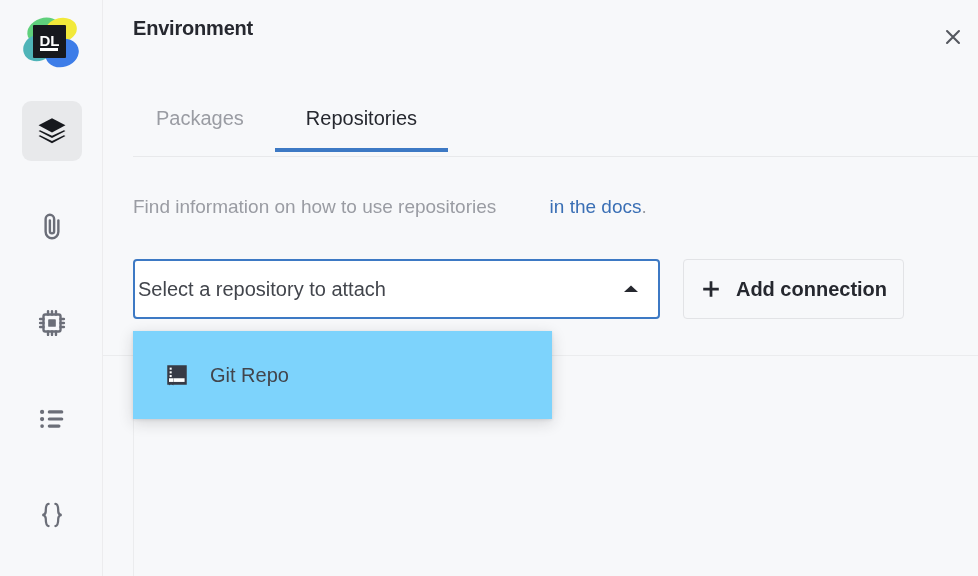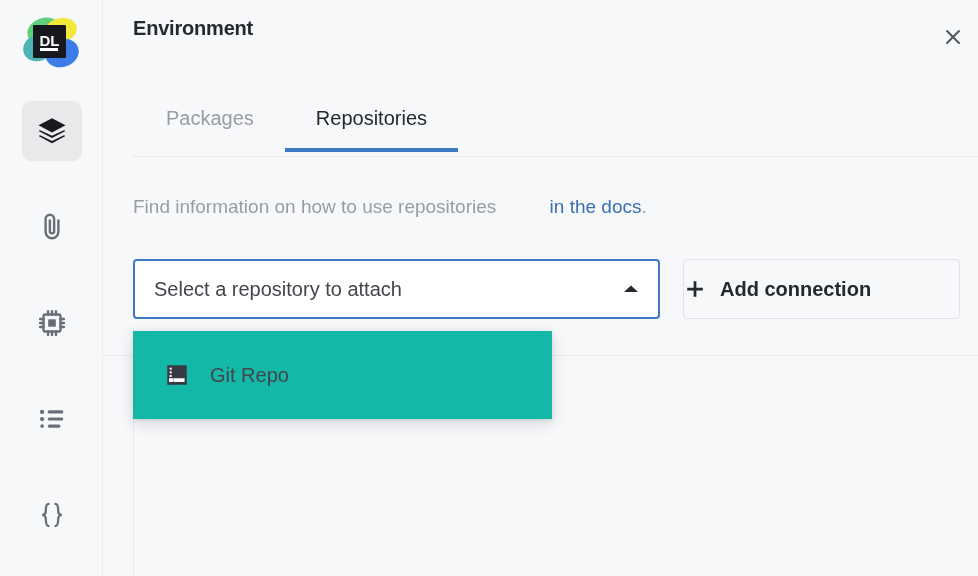--- a/index.html
+++ b/index.html
@@ -84,21 +84,21 @@
     height: 34px;
     display: flex;
     align-items: center;
     justify-content: center;
     cursor: pointer;
   }
 
   
   #tabs {
     position: absolute;
-    left: 32px;
+    left: 22px;
     top: 101px;
     height: 57px;
     display: flex;
     align-items: flex-start;
     justify-content: center;
   }
   .tab {
     position: relative;
     font-size: 20px;
     color: #9a9ca3;
@@ -153,44 +153,45 @@
     box-sizing: border-box;
     background: #ffffff;
     border: 2px solid #3d79c4;
     border-radius: 4px;
     display: flex;
     align-items: center;
     cursor: pointer;
   }
   #select-value {
     flex: 1;
-    padding-left: 19px;
+    padding-left: 3px;
     font-size: 20px;
     color: #42454c;
     white-space: nowrap;
   }
   #select-caret {
     width: 54px;
     display: flex;
     align-items: center;
     justify-content: center;
   }
 
   #add-connection {
     position: absolute;
     left: 580px;
     top: 259px;
-    width: 277px;
+    width: 221px;
     height: 60px;
     box-sizing: border-box;
     background: #f7f8fa;
     border: 1px solid #e2e3e6;
     border-radius: 4px;
     display: flex;
     align-items: center;
+    justify-content: center;
     cursor: pointer;
   }
   #add-plus {
     margin-right: 14px;
     display: flex;
     align-items: center;
   }
   #add-label {
     font-size: 20px;
     font-weight: bold;
@@ -215,21 +216,21 @@
     width: 1px;
     background: #ebecee;
   }
 
   
   #dropdown {
     position: absolute;
     left: 30px;
     top: 331px;
     width: 419px;
-    background: #14b8a6;
+    background: #7dd3fc;
     box-shadow: 0 4px 14px rgba(30,32,38,0.16), 0 1px 3px rgba(30,32,38,0.10);
     z-index: 20;
     padding: 6px 0;
   }
   .menu-item {
     height: 76px;
     display: flex;
     align-items: center;
     padding-left: 31px;
     box-sizing: border-box;

